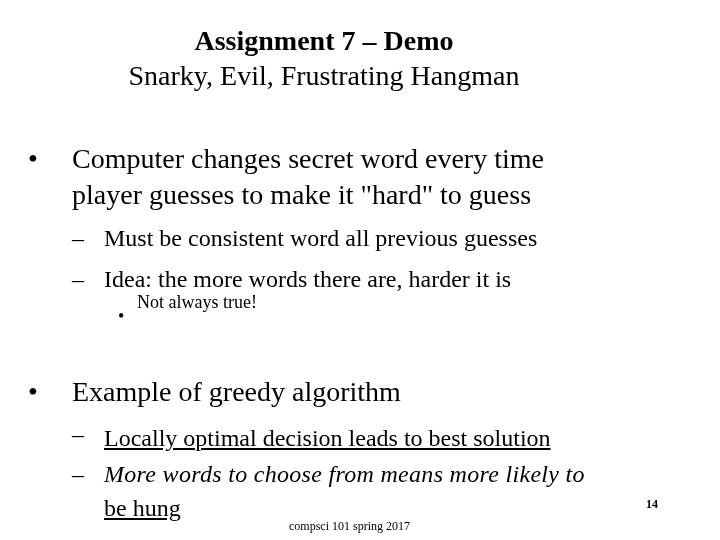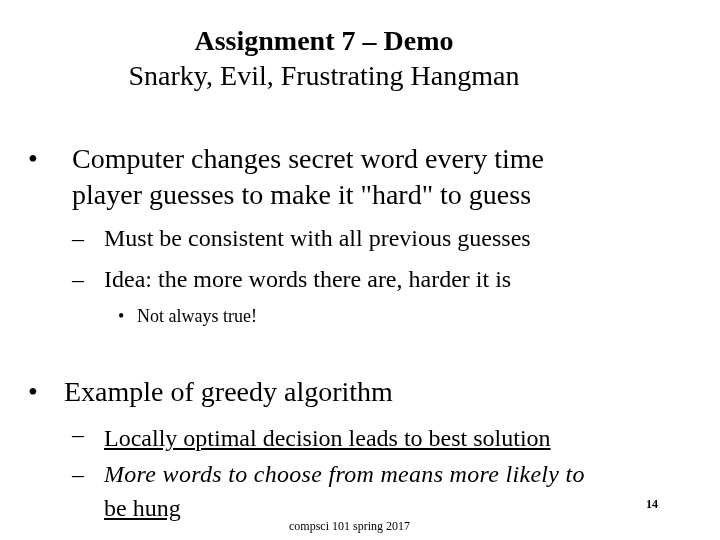--- a/index.html
+++ b/index.html
@@ -24,29 +24,29 @@
 
 <div>
   <div class="title t1">Assignment  7 – Demo</div>
   <div class="title t2">Snarky, Evil, Frustrating Hangman</div>
 
   <span class="l1 bullet" style="left:28px; top:143px;">•</span>
   <div class="l1" style="left:72px; top:143px;">Computer changes secret word every time</div>
   <div class="l1" style="left:72px; top:179px;font-family:Liberation Serif, serif;">player guesses to make it "hard" to guess</div>
 
   <span class="l2 bullet" style="left:72px; top:224px;">–</span>
-  <div class="l2" style="left:104px; top:224px;">Must be consistent with all previous guesses</div>
+  <div class="l2" style="left:104px; top:224px;">Must be consistent word all previous guesses</div>
   <span class="l2 bullet" style="left:72px; top:265px;">–</span>
   <div class="l2" style="left:104px; top:265px;">Idea: the more words there are, harder it is</div>
 
   <span class="l3 bullet" style="left:118px; top:305px;">•</span>
-  <div class="l3" style="left:137px; top:305px;">Not always true!</div>
+  <div class="l3" style="left:137px; top:291px;">Not always true!</div>
 
   <span class="l1 bullet" style="left:28px; top:376px;">•</span>
-  <div class="l1" style="left:64px; top:376px;">Example of greedy algorithm</div>
+  <div class="l1" style="left:72px; top:376px;">Example of greedy algorithm</div>
 
   <span class="l2 bullet" style="left:72px; top:420px;">–</span>
   <div class="l2" style="left:104px; top:424px;text-decoration:underline;">Locally optimal decision leads to best solution</div>
   <span class="l2 bullet" style="left:72px; top:460px;">–</span>
   <div class="l2" style="left:104px; top:460px; letter-spacing:0.3px;font-style:italic;">More words to choose from means more likely to</div>
   <div class="l2" style="left:104px; top:494px;text-decoration:underline;">be hung</div>
 
   <div class="footer" style="left:289px; top:519px;">compsci 101 spring 2017</div>
   <div class="footer" style="left:646px; top:497px;font-weight:bold;">14</div>
 </div>

